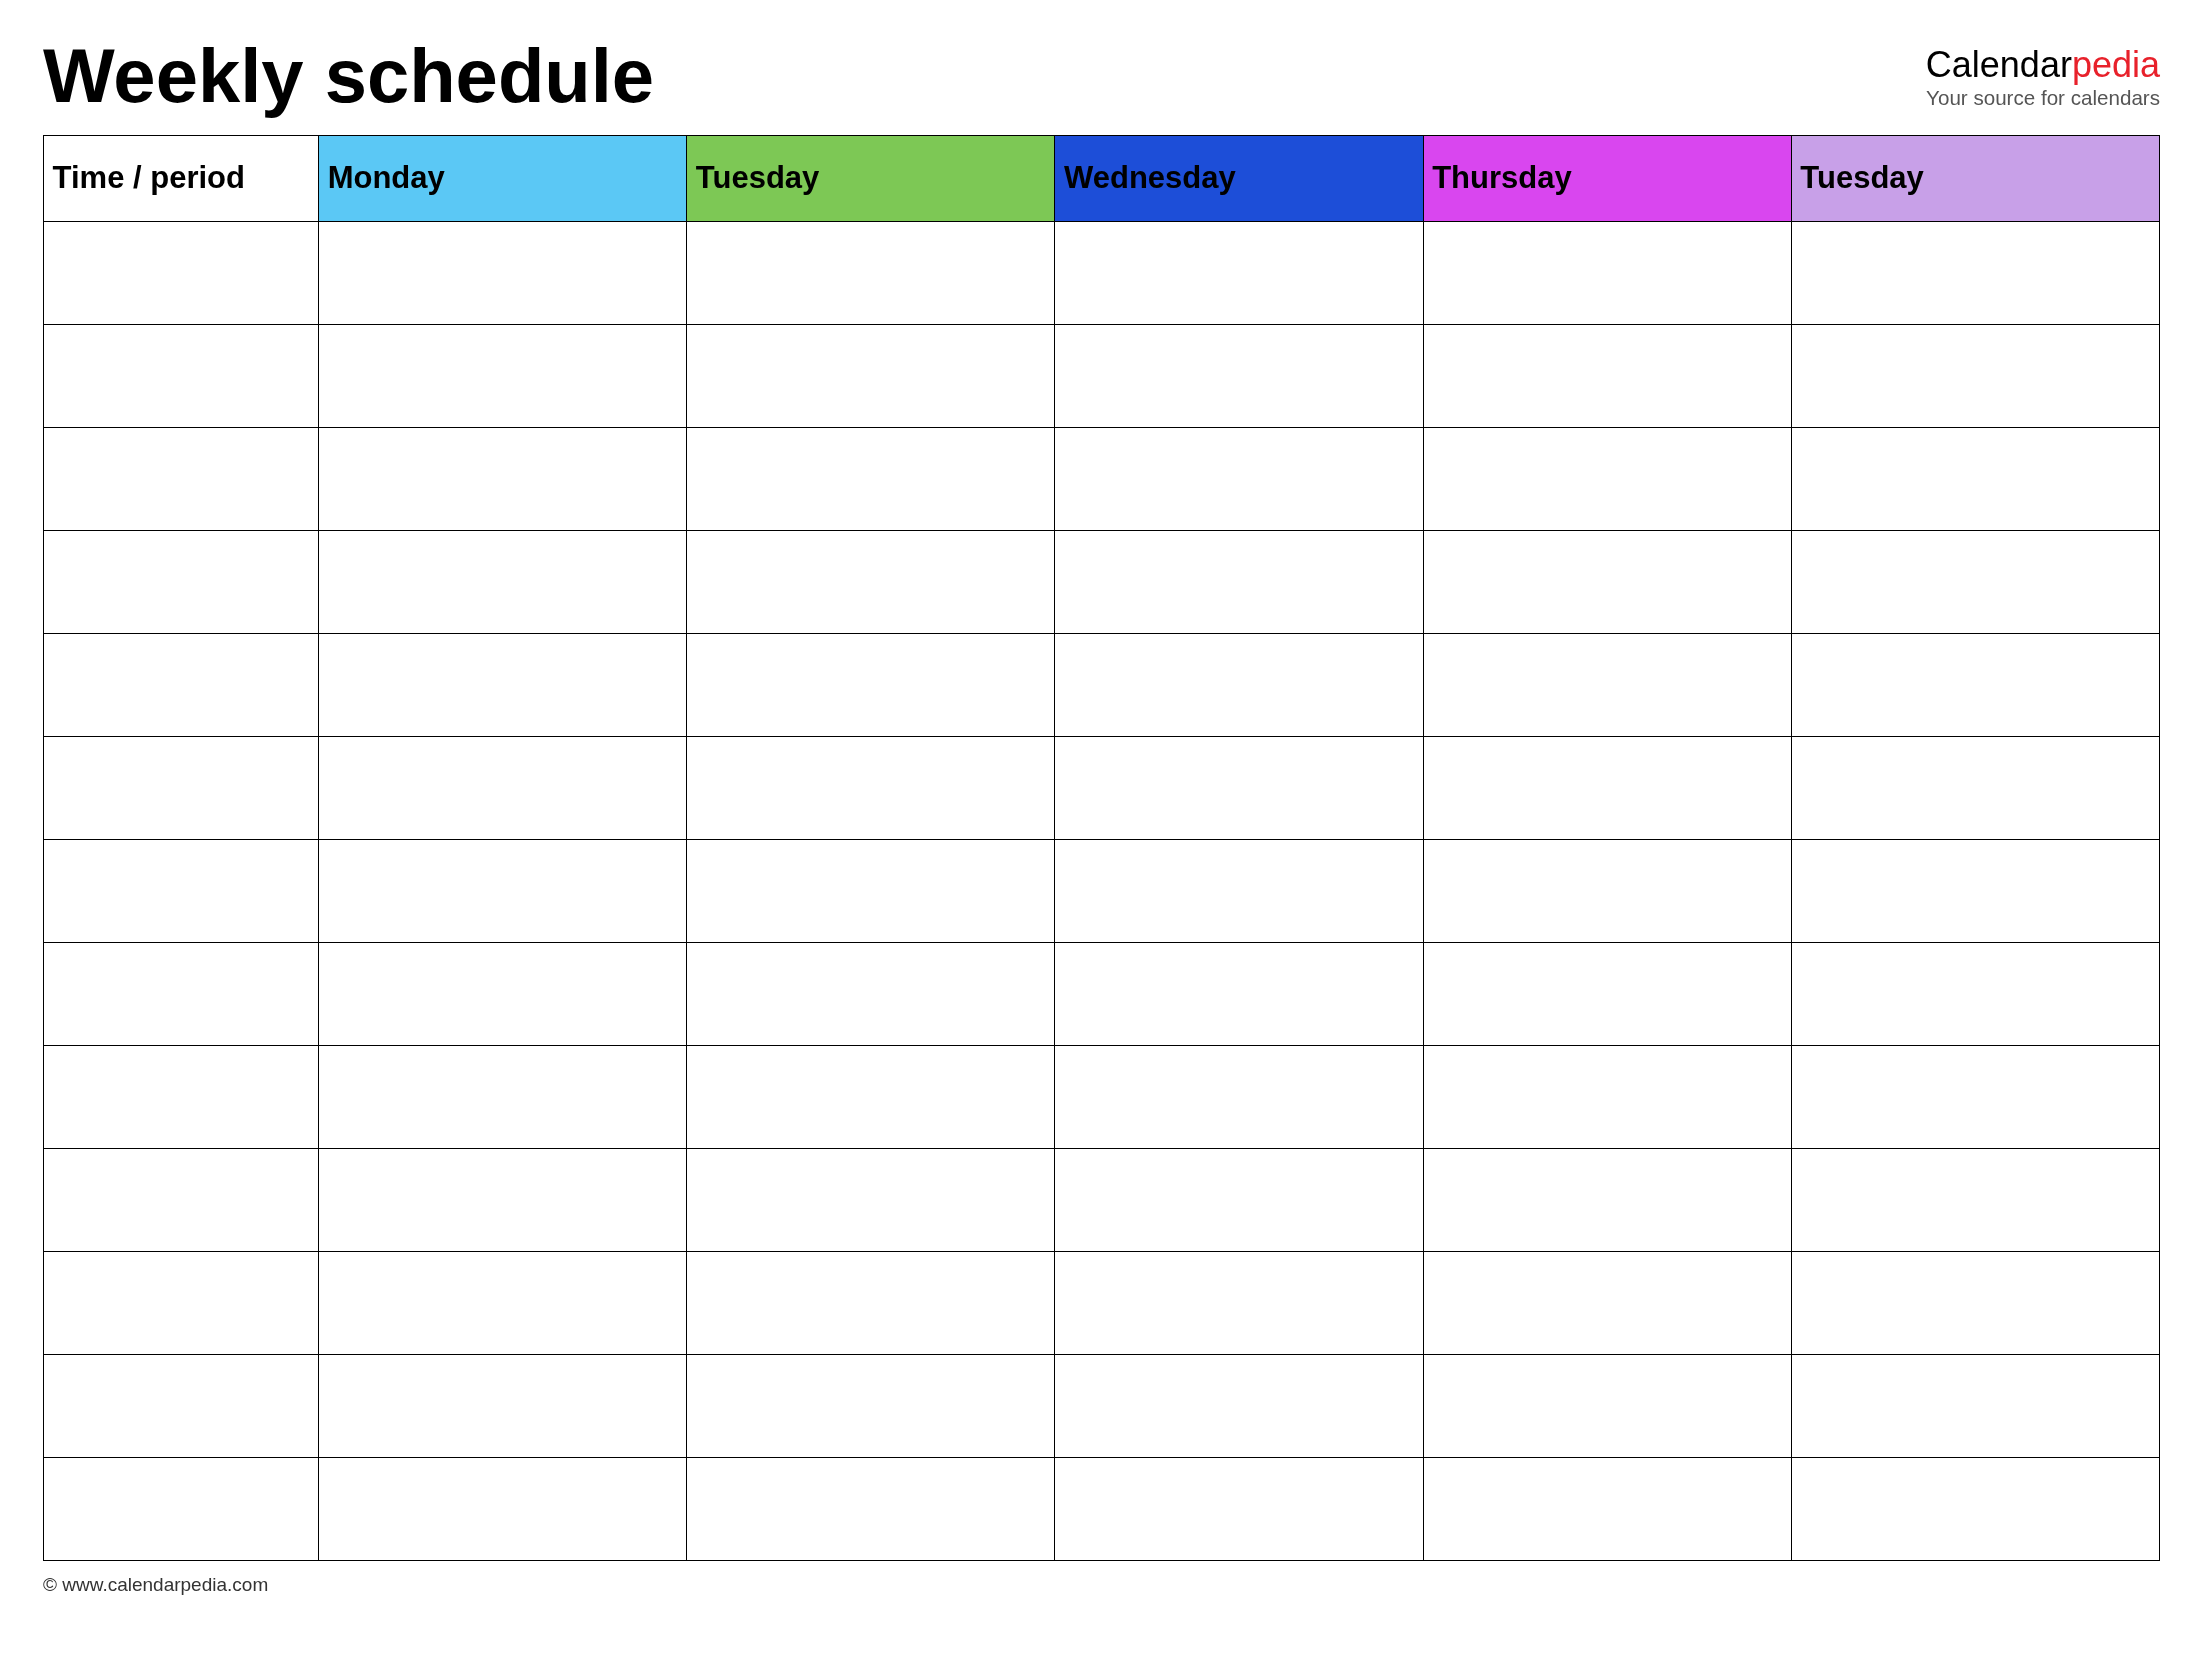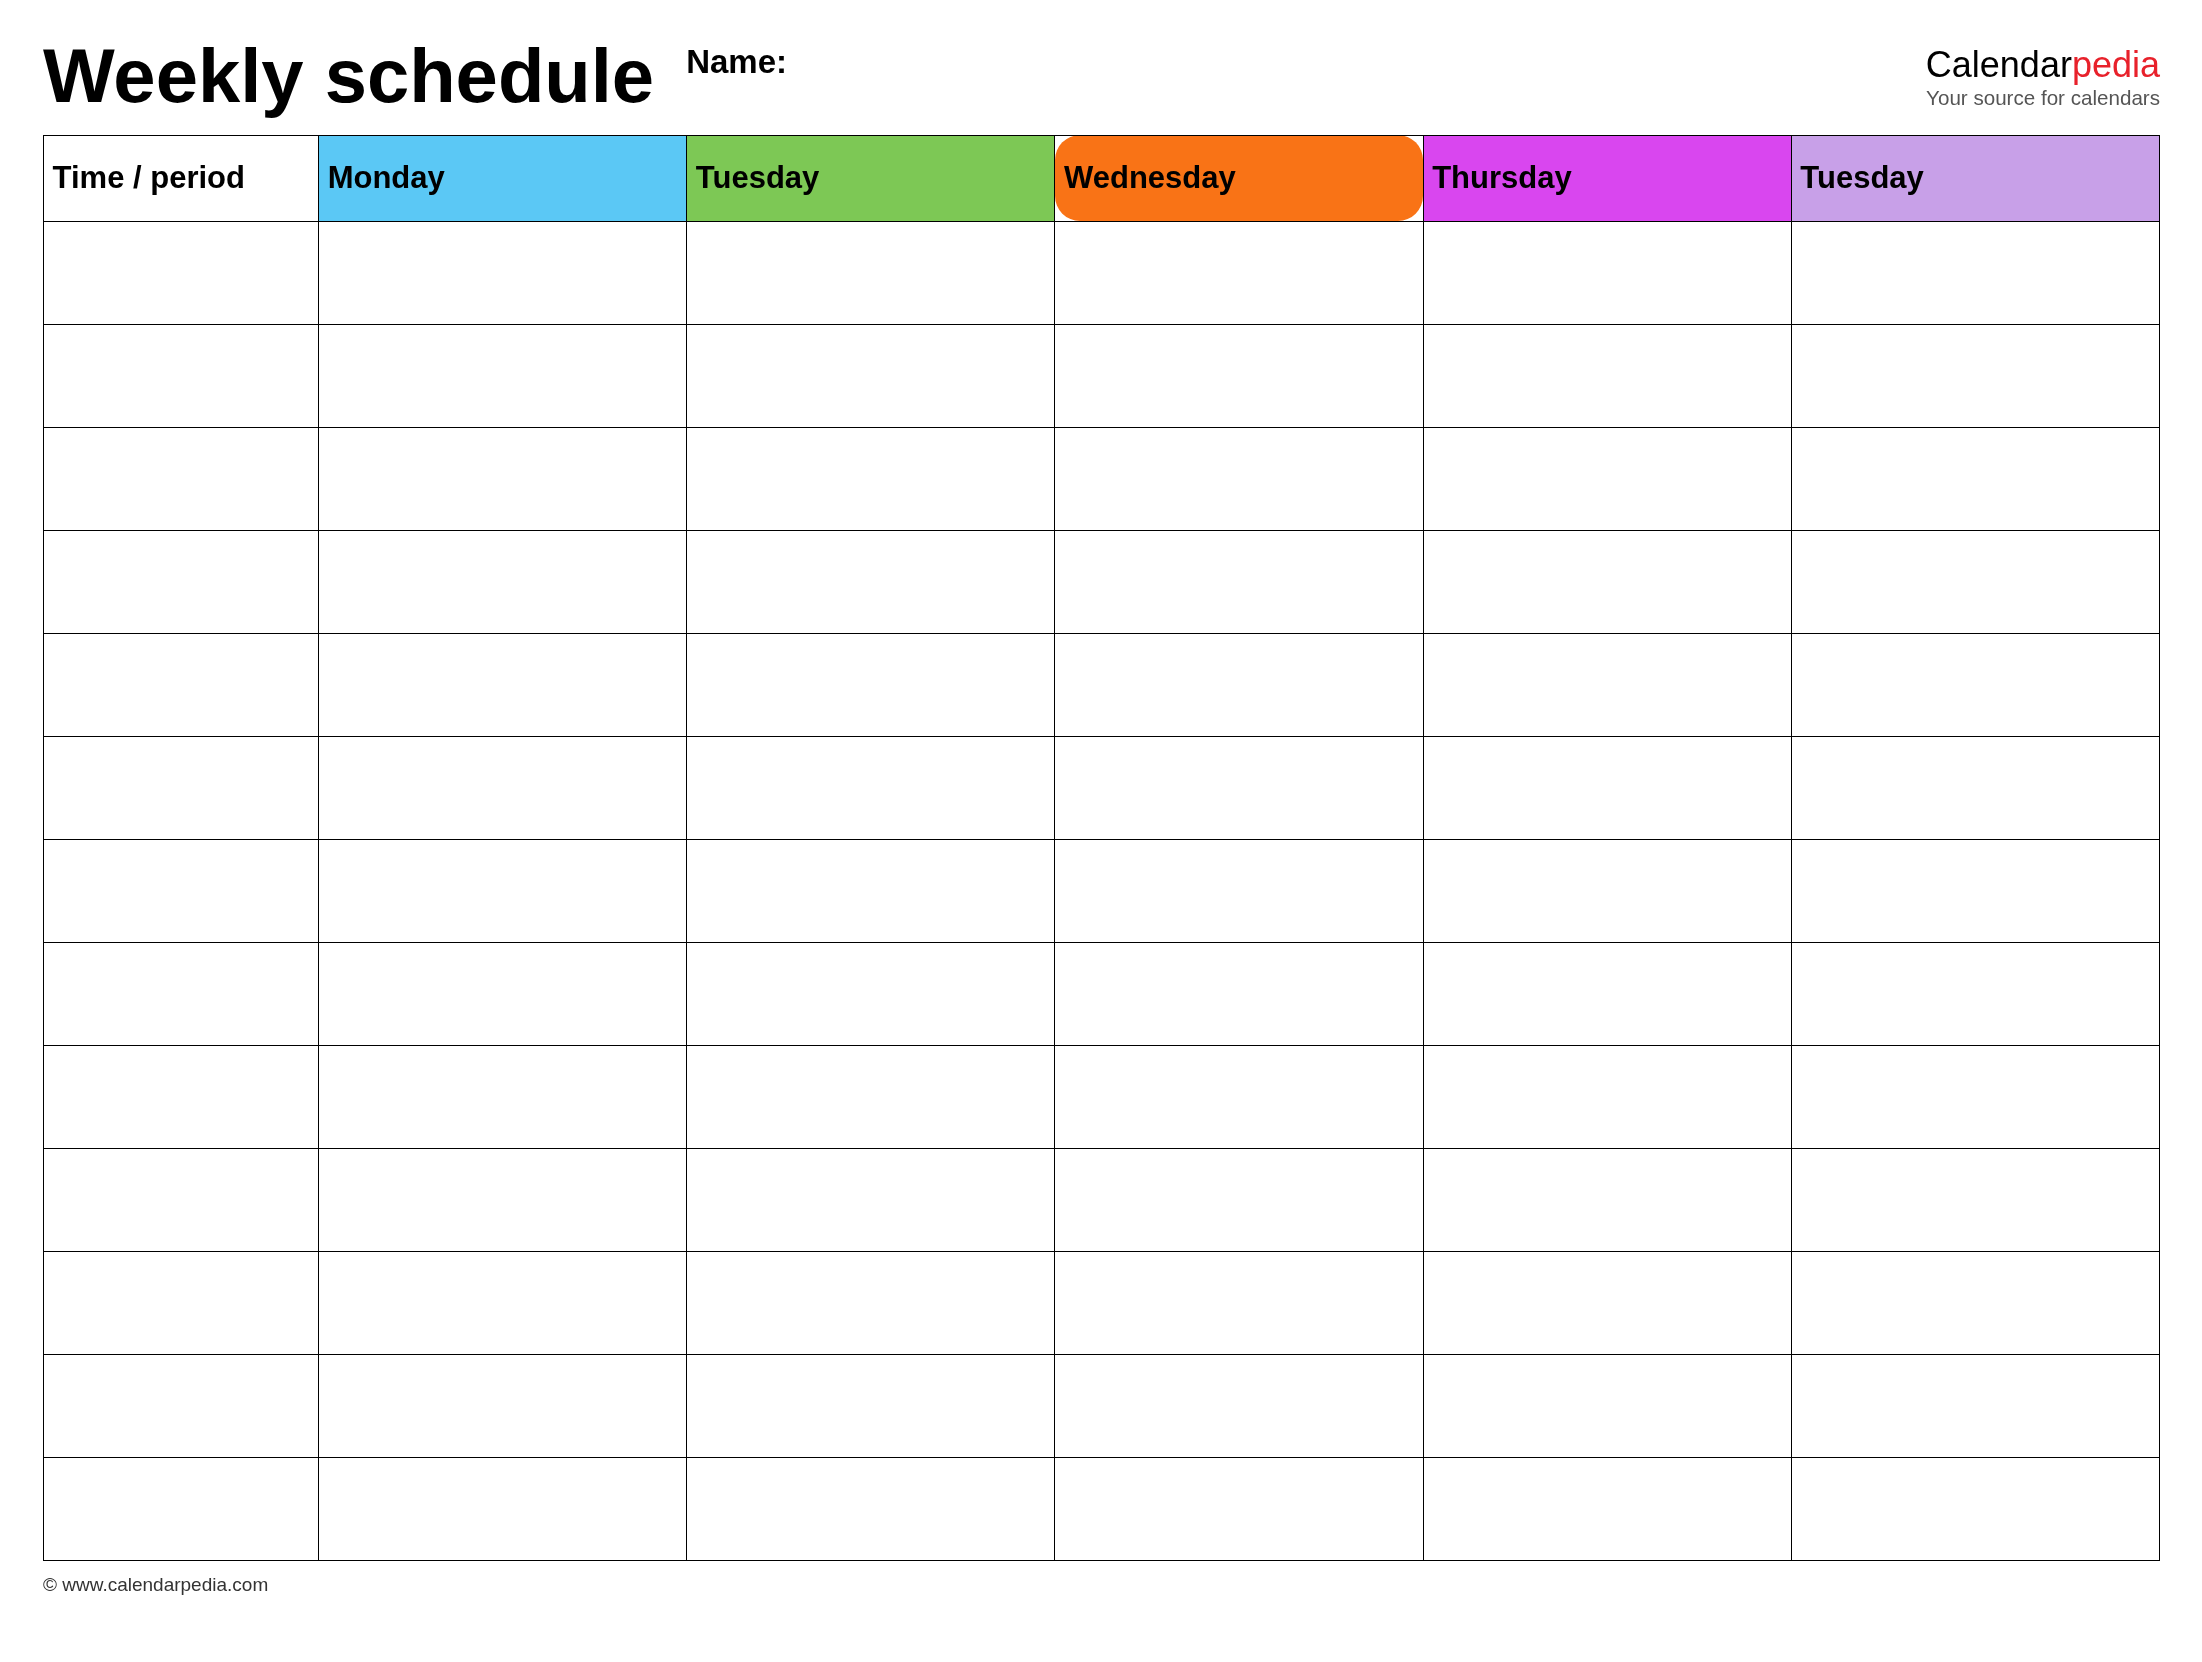--- a/index.html
+++ b/index.html
@@ -101,23 +101,22 @@
     }
 
     .col-tuesday {
       width: 17.4%;
       background: #7dc855;
       color: #000000;
     }
 
     .col-wednesday {
       width: 17.4%;
-      background: #f97316;
-      color: #000000;
-      border-radius: 25px;
+      background: #1d4ed8;
+      color: #000000;
     }
 
     .col-thursday {
       width: 17.4%;
       background: #d946ef;
       color: #000000;
     }
 
     .col-friday {
       width: 17.4%;
@@ -134,21 +133,20 @@
       font-size: 19px;
       color: #333333;
     }
   </style>
 </head>
 <body>
 
 <div class="header-section">
   <div class="title-area">
     <h1 class="main-title">Weekly schedule</h1>
-    <div class="name-label">Name:</div>
   </div>
   <div class="logo-area">
     <div class="logo-text">
       <span>Calendar</span><span class="red">pedia</span>
     </div>
     <div class="logo-subtitle">Your source for calendars</div>
   </div>
 </div>
 
 <table class="schedule-table">

